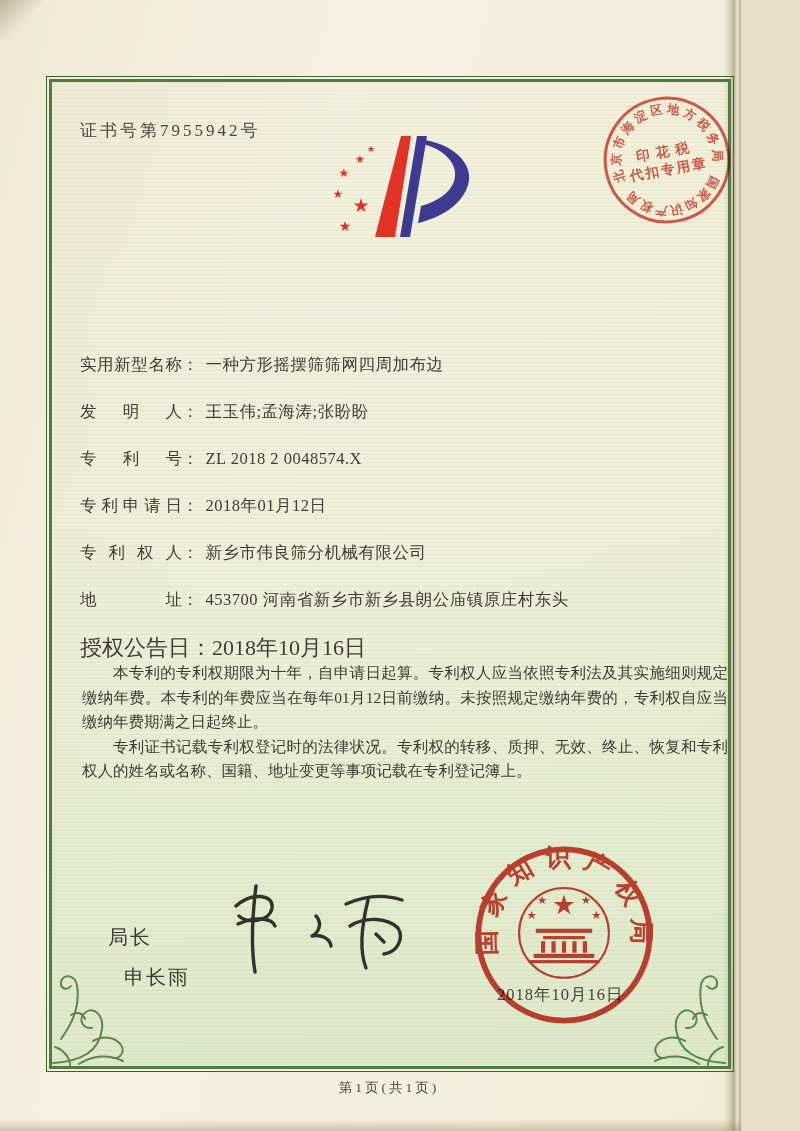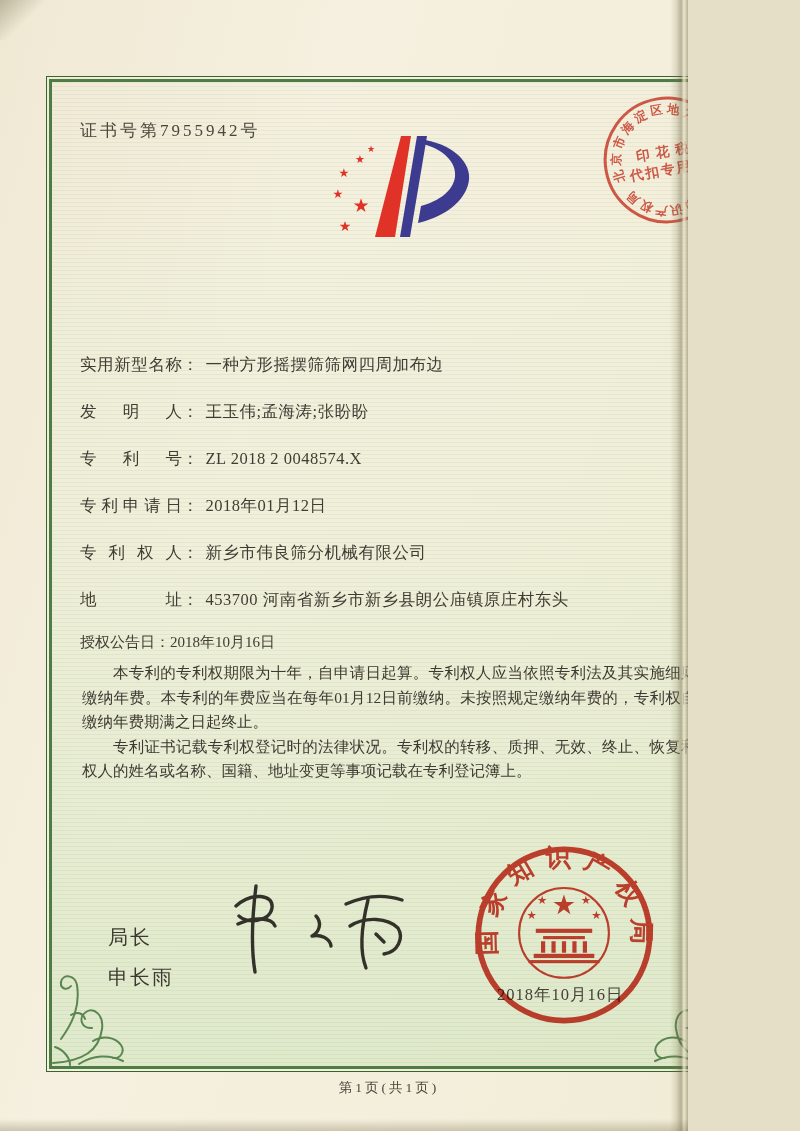--- a/index.html
+++ b/index.html
@@ -3,21 +3,21 @@
 <meta charset="utf-8">
 <style>
   html,body{margin:0;padding:0;}
   body{
     width:800px;height:1131px;
     background:#e6dfc8;
     font-family:"Liberation Serif","DejaVu Serif",serif;
     overflow:hidden;
   }
   .paper{
-    position:relative;width:688px;height:1131px;
+    position:relative;width:741px;height:1131px;
     background:linear-gradient(105deg,#efe9d4 0%,#f5f0df 35%,#f4efdc 70%,#f1ecd6 100%);
     overflow:hidden;
   }
   
   .edge-right{position:absolute;top:0;right:0;width:18px;height:100%;
     background:linear-gradient(90deg,rgba(0,0,0,0) 0%,rgba(120,110,70,.18) 35%,rgba(100,92,58,.42) 62%,rgba(236,230,205,.9) 78%,rgba(110,100,65,.45) 100%);}
   .edge-bottom{position:absolute;left:0;bottom:0;width:100%;height:12px;
     background:linear-gradient(180deg,rgba(0,0,0,0),rgba(110,100,65,.30));}
   .edge-topleft{position:absolute;left:0;top:0;width:46px;height:40px;
     background:linear-gradient(135deg,rgba(90,84,55,.35),rgba(0,0,0,0) 55%);}
@@ -42,28 +42,28 @@
   
   .fields{position:absolute;left:80px;top:351px;width:620px;color:#403c34;}
   .field-row{height:47px;font-size:16.5px;line-height:27px;white-space:nowrap;}
   .field-label{display:inline-block;vertical-align:top;}
   .field-label-chars{display:inline-flex;justify-content:space-between;width:102px;}
   .field-label-chars i{font-style:normal;}
   .field-colon{margin-right:7px;}
   .field-value{letter-spacing:.5px;}
 
   .grant-row{position:absolute;left:80px;top:633px;width:648px;display:flex;
-    justify-content:space-between;font-size:15px;color:#403c34;white-space:nowrap;}
+    justify-content:space-between;font-size:22px;color:#403c34;white-space:nowrap;}
 
   .body-paragraphs{position:absolute;left:82px;top:661px;width:646px;
     font-size:15.5px;line-height:24.6px;color:#3e3a32;text-align:justify;}
   .body-paragraphs p{margin:0;text-indent:2em;}
 
   .director{position:absolute;left:108px;top:924px;font-size:20px;color:#3c3a30;letter-spacing:2px;}
-  .director .name{margin-top:13px;}
+  .director .name{margin-top:13px;margin-left:16px;}
 
   .signature{position:absolute;left:212px;top:876px;width:215px;height:110px;}
 
   .seal{position:absolute;left:470px;top:841px;width:188px;height:188px;opacity:.93;mix-blend-mode:multiply;}
   .seal-date{position:absolute;left:497px;top:984px;font-size:16.5px;letter-spacing:1px;color:#45413a;}
 
   .tax-stamp{position:absolute;left:591px;top:84px;width:152px;height:152px;
     transform:rotate(-10deg);opacity:.88;mix-blend-mode:multiply;}
 
   .footer{position:absolute;left:46px;top:1041px;width:686px;text-align:center;

